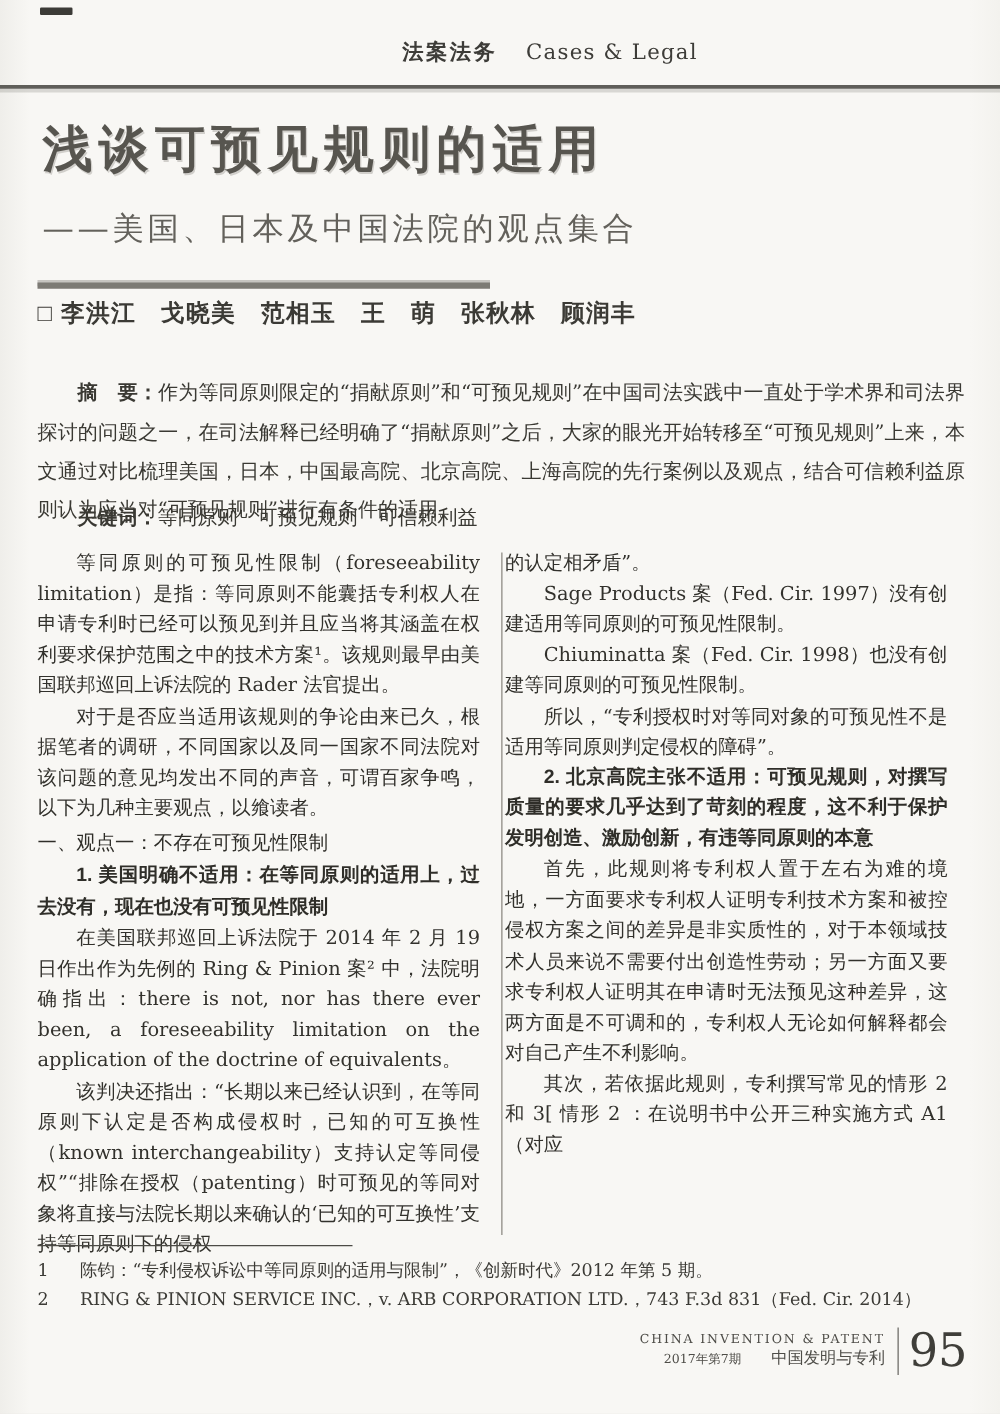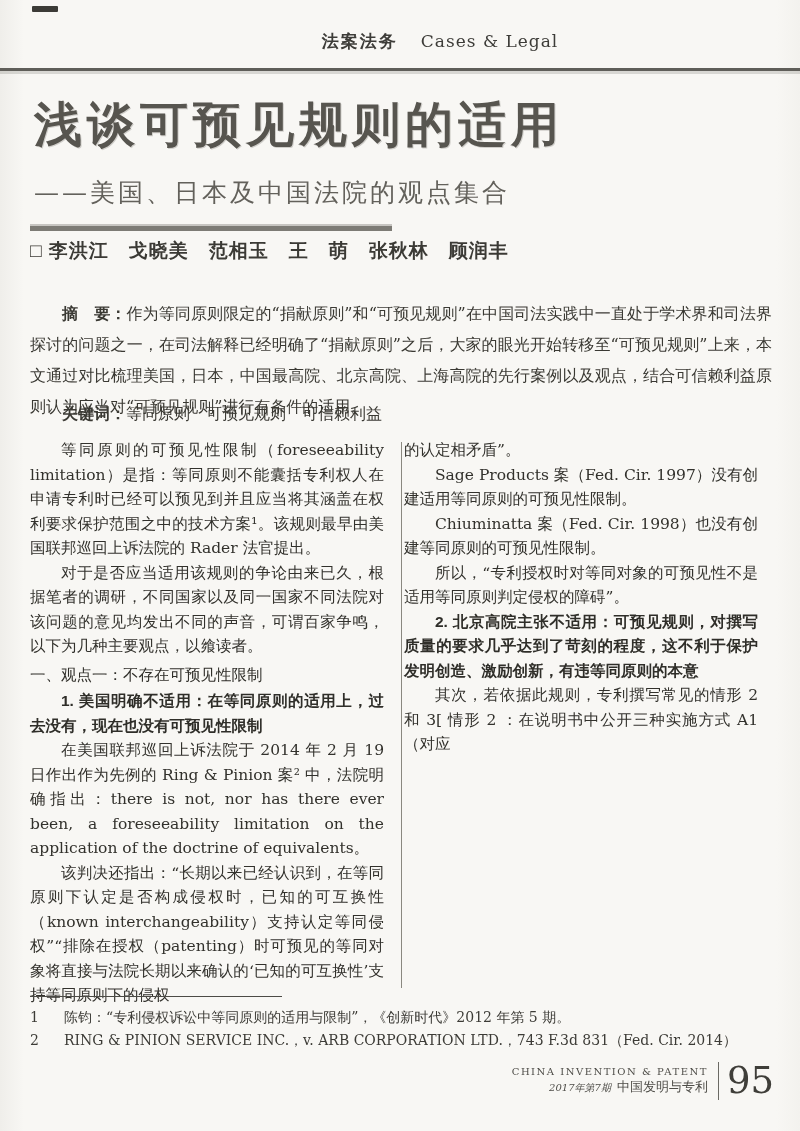--- a/index.html
+++ b/index.html
@@ -15,21 +15,21 @@
   }
   
   .artifact{position:absolute;left:32px;top:6px;width:26px;height:6px;background:#3c3b37;border-radius:1px;}
   
   .page-header{position:absolute;top:30px;left:0;width:100%;text-align:center;margin-left:40px;}
   .page-header .cn{font-family:"Liberation Sans","DejaVu Sans",sans-serif;font-weight:bold;font-size:17px;color:#3d3c38;letter-spacing:2px;}
   .page-header .en{font-size:17px;color:#3d3c38;margin-left:18px;letter-spacing:1px;}
   .header-rule{position:absolute;top:68px;left:0;width:100%;height:3px;background:#5f5e59;box-shadow:0 3px 0 rgba(120,118,110,.25);}
   
   .title-block{position:absolute;top:96px;left:34px;width:730px;}
-  .article-title{font-size:48px;font-weight:bold;color:#57554f;letter-spacing:5px;line-height:1.2;text-shadow:1px 1px 0 rgba(90,88,80,.25);}
+  .article-title{font-size:40px;font-weight:bold;color:#57554f;letter-spacing:5px;line-height:1.2;text-shadow:1px 1px 0 rgba(90,88,80,.25);}
   .article-subtitle{margin-top:22px;font-size:25px;color:#63615b;letter-spacing:3px;}
   
   .author-bar{position:absolute;top:226px;left:30px;width:362px;height:5px;background:#7d7b75;box-shadow:0 -2px 0 rgba(125,123,117,.4);}
   .authors{position:absolute;top:238px;left:30px;font-family:"Liberation Sans","DejaVu Sans",sans-serif;font-weight:bold;font-size:19px;color:#3b3a35;letter-spacing:1px;}
   
   .abstract{position:absolute;top:282px;left:30px;width:742px;font-size:16px;line-height:31px;text-align:justify;text-indent:2em;color:#3a3933;}
   .abstract .lbl{font-family:"Liberation Sans","DejaVu Sans",sans-serif;font-weight:bold;}
   .keywords{position:absolute;top:388px;left:30px;width:742px;font-size:16px;color:#3a3933;text-indent:2em;}
   .keywords .lbl{font-family:"Liberation Sans","DejaVu Sans",sans-serif;font-weight:bold;margin-top:19px;}
   
@@ -44,21 +44,21 @@
   .footnotes{position:absolute;top:996px;left:30px;width:742px;}
   .fn-rule{width:252px;height:1px;background:#4c4b46;margin-bottom:9px;}
   .fn-item{display:flex;font-size:14px;line-height:23px;color:#3c3b36;}
   .fn-num{width:34px;flex:none;}
   .fn-text{flex:1;}
   
   .page-footer{position:absolute;right:26px;top:1062px;display:flex;align-items:center;}
   .footer-text{text-align:right;color:#4e4d48;}
   .footer-en{font-size:10px;letter-spacing:1.5px;line-height:12px;}
   .footer-cn{font-size:13px;line-height:17px;}
-  .footer-cn .issue{font-size:10px;margin-right:6px;font-style:italic;}
+  .footer-cn .issue{font-size:10px;margin-right:24px;}
   .footer-divider{width:1px;height:38px;background:#6b6a64;margin:0 8px 0 10px;}
   .footer-page{font-size:37px;color:#3f3e39;line-height:38px;}
 </style>
 </head>
 <body>
 
 <div class="page">
 
   <div class="artifact"></div>
 
@@ -88,20 +88,21 @@
       <p class="h2">1. 美国明确不适用：在等同原则的适用上，过去没有，现在也没有可预见性限制</p>
       <p class="para">在美国联邦巡回上诉法院于 2014 年 2 月 19 日作出作为先例的 Ring &amp; Pinion 案² 中，法院明确指出：there is not, nor has there ever been, a foreseeability limitation on the application of the doctrine of equivalents。</p>
       <p class="para">该判决还指出：“长期以来已经认识到，在等同原则下认定是否构成侵权时，已知的可互换性（known interchangeability）支持认定等同侵权”“排除在授权（patenting）时可预见的等同对象将直接与法院长期以来确认的‘已知的可互换性’支持等同原则下的侵权</p>
     </div>
     <div class="col">
       <p class="cont">的认定相矛盾”。</p>
       <p class="para">Sage Products 案（Fed. Cir. 1997）没有创建适用等同原则的可预见性限制。</p>
       <p class="para">Chiuminatta 案（Fed. Cir. 1998）也没有创建等同原则的可预见性限制。</p>
       <p class="para">所以，“专利授权时对等同对象的可预见性不是适用等同原则判定侵权的障碍”。</p>
       <p class="h2">2. 北京高院主张不适用：可预见规则，对撰写质量的要求几乎达到了苛刻的程度，这不利于保护发明创造、激励创新，有违等同原则的本意</p>
+      <p class="para">首先，此规则将专利权人置于左右为难的境地，一方面要求专利权人证明专利技术方案和被控侵权方案之间的差异是非实质性的，对于本领域技术人员来说不需要付出创造性劳动；另一方面又要求专利权人证明其在申请时无法预见这种差异，这两方面是不可调和的，专利权人无论如何解释都会对自己产生不利影响。</p>
       <p class="para">其次，若依据此规则，专利撰写常见的情形 2 和 3[ 情形 2 ：在说明书中公开三种实施方式 A1（对应</p>
     </div>
     <div class="col-divider"></div>
   </div>
 
   <div class="footnotes">
     <div class="fn-rule"></div>
     <div class="fn-item">
       <span class="fn-num">1</span>
       <span class="fn-text">陈钧：“专利侵权诉讼中等同原则的适用与限制”，《创新时代》2012 年第 5 期。</span>

